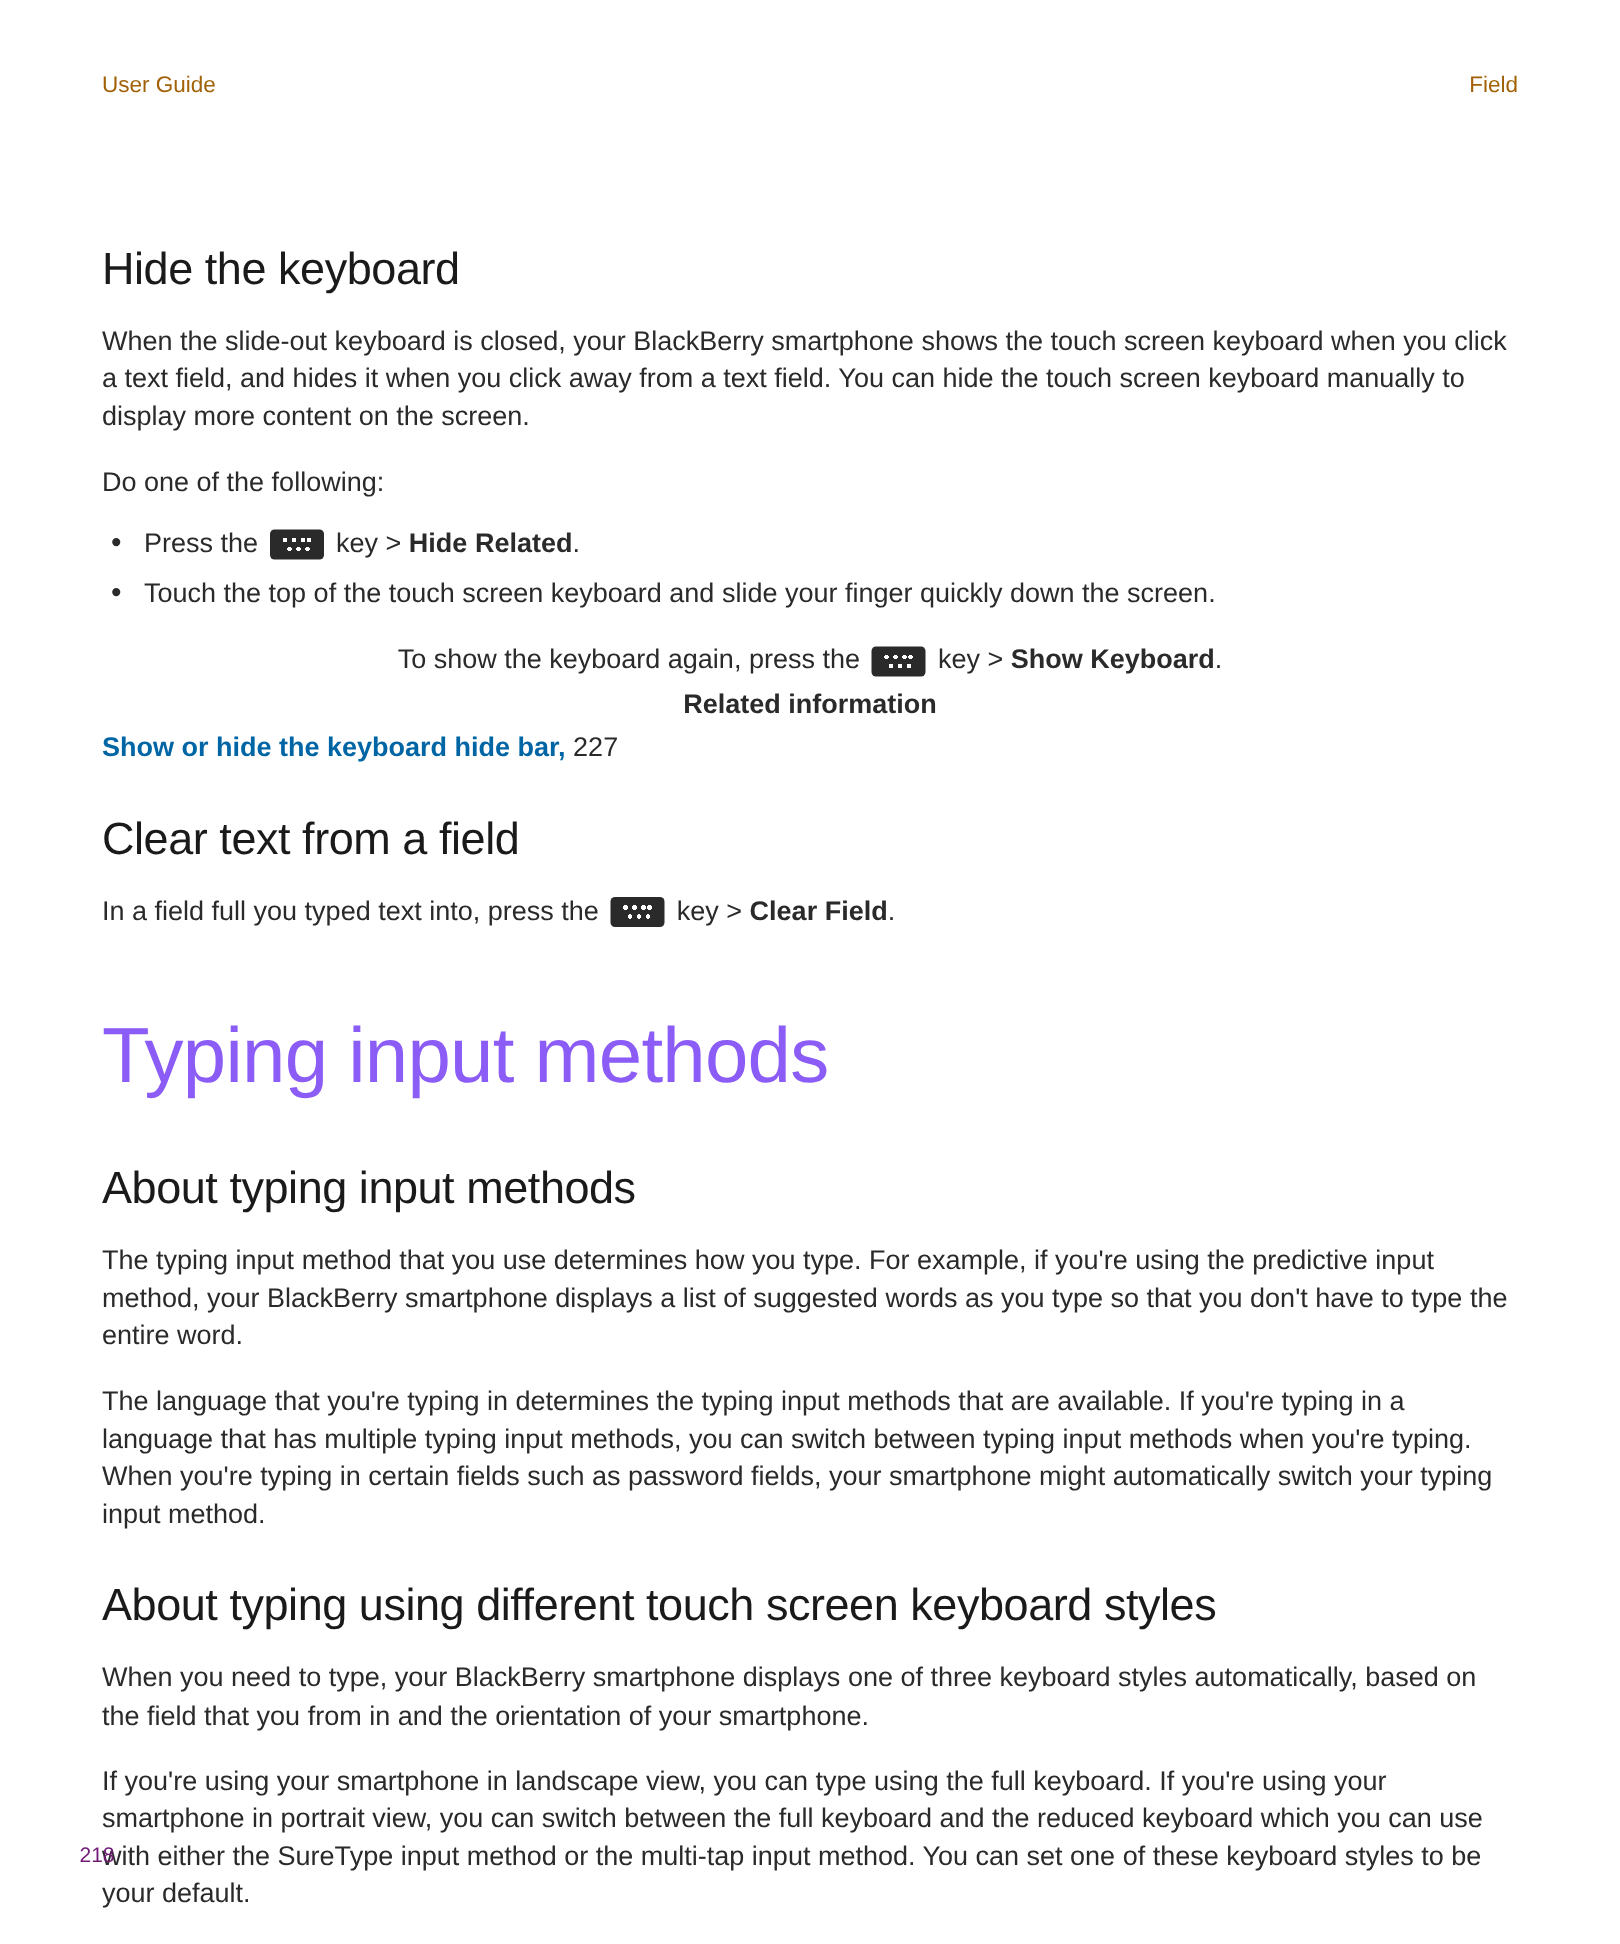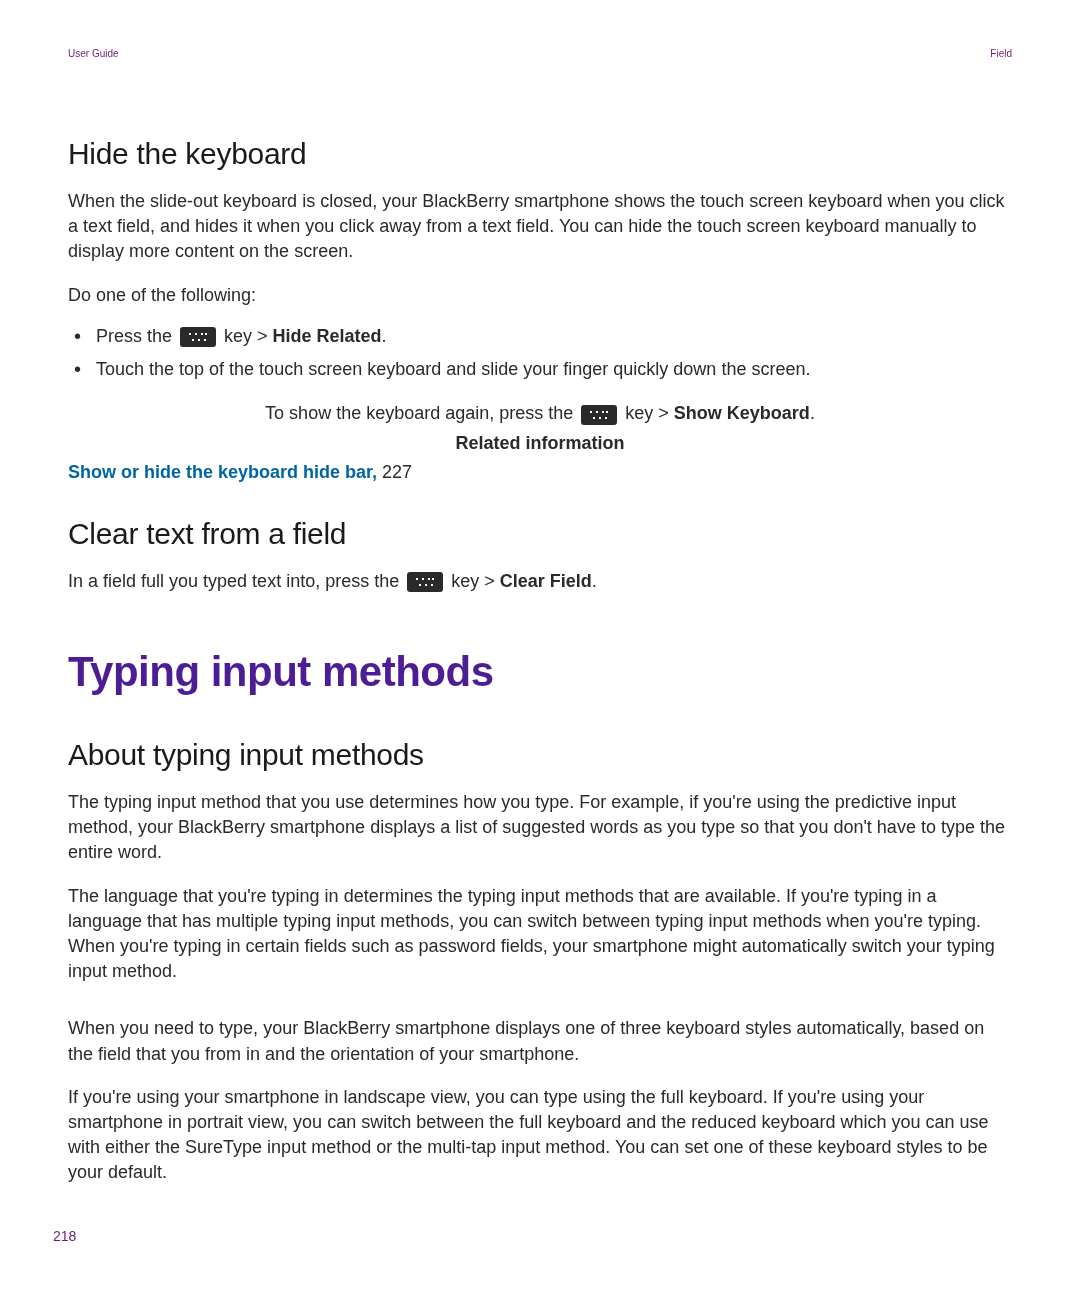--- a/index.html
+++ b/index.html
@@ -13,38 +13,38 @@
       height: 1296px;
       background: #fff;
       color: #2a2a2a;
       padding: 48px 68px 40px 68px;
       position: relative;
       font-weight: 300;
     }
     .header {
       display: flex;
       justify-content: space-between;
-      font-size: 10px;
-      color: #701a75;
-      margin-bottom: 78px;
+      font-size: 15px;
+      color: #a16207;
+      margin-bottom: 98px;
       font-weight: 300;
     }
     h2 {
       font-size: 30px;
       font-weight: 400;
       margin-bottom: 18px;
       color: #1a1a1a;
       letter-spacing: -0.3px;
     }
     h1 {
-      font-size: 42px;
-      font-weight: 700;
+      font-size: 52px;
+      font-weight: 400;
       margin-top: 54px;
       margin-bottom: 42px;
-      color: #4c1d95;
+      color: #8b5cf6;
       letter-spacing: -0.5px;
     }
     p {
       font-size: 18px;
       line-height: 1.4;
       margin-bottom: 18px;
       color: #2a2a2a;
       font-weight: 300;
     }
     ul {
@@ -163,17 +163,18 @@
 
 <h1>Typing input methods</h1>
 
 <div class="section">
   <h2>About typing input methods</h2>
   <p>The typing input method that you use determines how you type. For example, if you're using the predictive input method, your BlackBerry smartphone displays a list of suggested words as you type so that you don't have to type the entire word.</p>
   <p>The language that you're typing in determines the typing input methods that are available. If you're typing in a language that has multiple typing input methods, you can switch between typing input methods when you're typing. When you're typing in certain fields such as password fields, your smartphone might automatically switch your typing input method.</p>
 </div>
 
 <div class="section">
+  <h2>About typing using different touch screen keyboard styles</h2>
   <p>When you need to type, your BlackBerry smartphone displays one of three keyboard styles automatically, based on the field that you from in and the orientation of your smartphone.</p>
   <p>If you're using your smartphone in landscape view, you can type using the full keyboard. If you're using your smartphone in portrait view, you can switch between the full keyboard and the reduced keyboard which you can use with either the SureType input method or the multi-tap input method. You can set one of these keyboard styles to be your default.</p>
 </div>
 
 <div class="page-number">218</div>
 
 </body></html>

